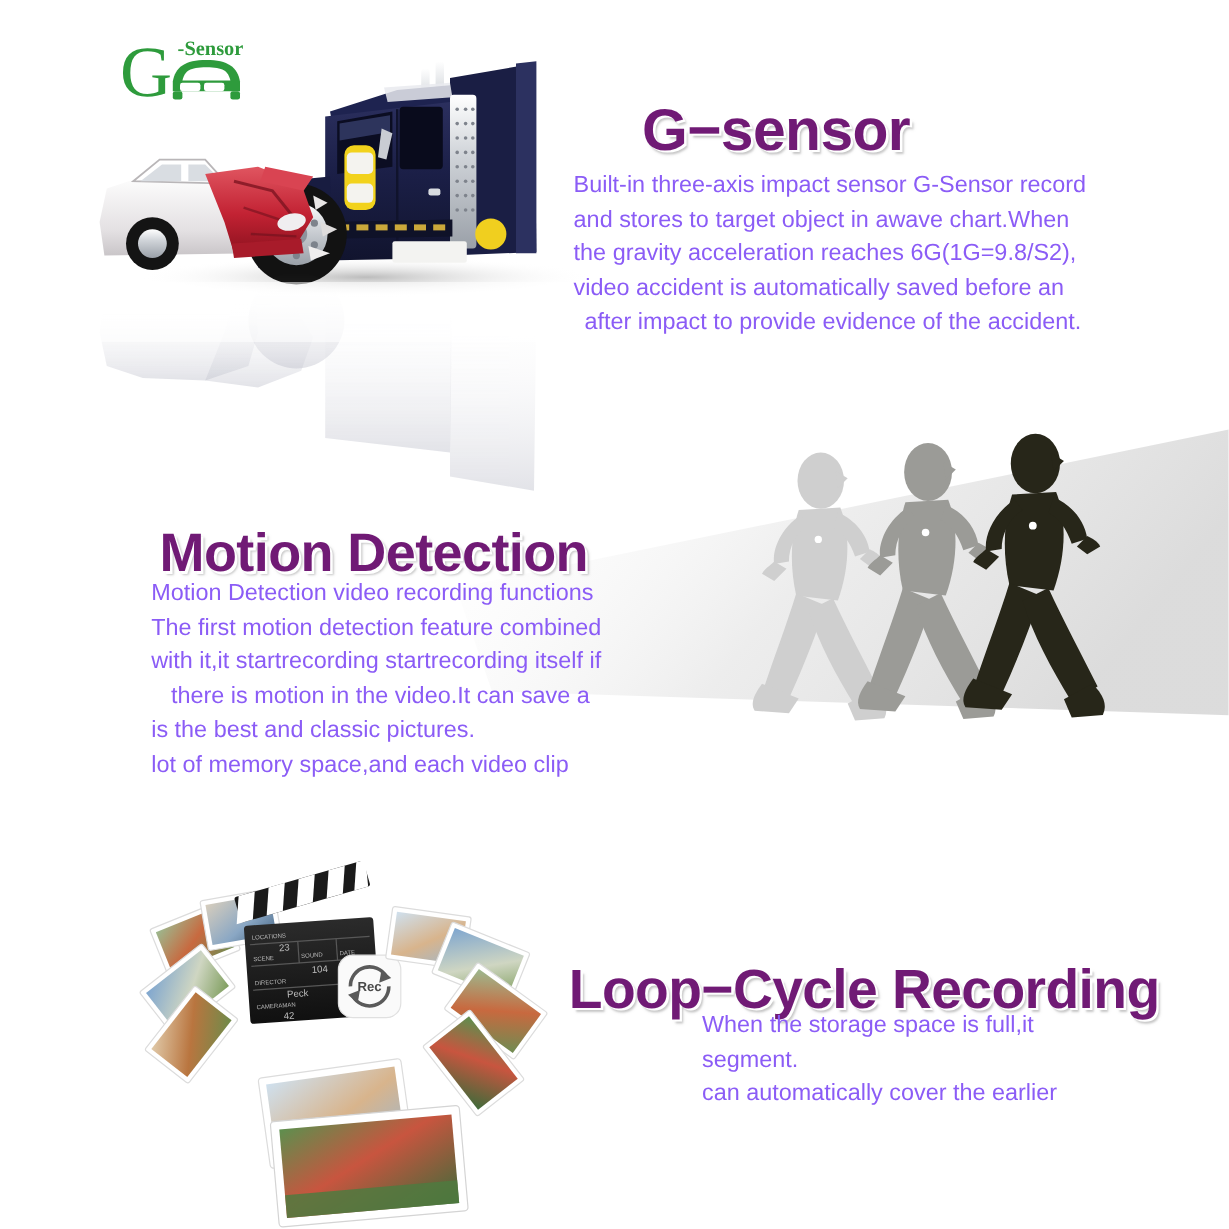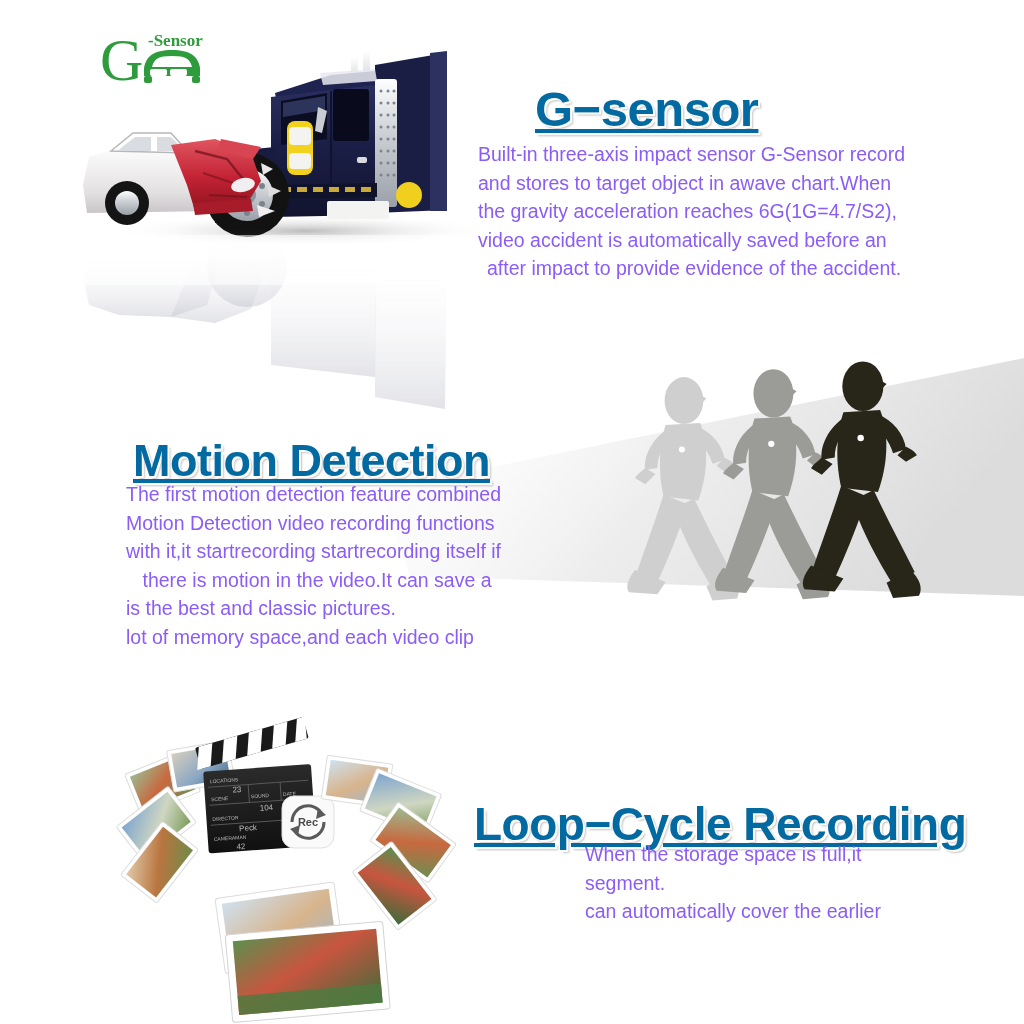--- a/index.html
+++ b/index.html
@@ -20,28 +20,27 @@
     width: 1024px;
     height: 1024px;
     background: #ffffff;
     overflow: hidden;
   }
 
   
   .feature-title {
     font-family: "Liberation Sans", sans-serif;
     font-weight: bold;
-    color: #0369a1;
+    color: #701a75;
     letter-spacing: -0.5px;
     white-space: nowrap;
     text-shadow:
        2px 2px 0 #ffffff,
        3px 3px 2px rgba(150,150,150,0.55);
     line-height: 1;
-    text-decoration: underline;
   }
   .feature-body {
     font-family: "Liberation Sans", sans-serif;
     color: #8b5cf6;
     font-size: 19.5px;
     line-height: 28.5px;
     white-space: nowrap;
   }
   .feature-body div { white-space: nowrap; }
 
@@ -257,21 +256,21 @@
           <rect x="92" y="52" width="8" height="7" rx="2"></rect>
         </g>
       </svg>
     </div>
 
     <h1 id="gsensor-heading" class="feature-title">G−sensor</h1>
 
     <div id="gsensor-text" class="feature-body">
       <div>Built-in three-axis impact sensor G-Sensor record</div>
       <div>and stores to target object in awave chart.When</div>
-      <div>the gravity acceleration reaches 6G(1G=4.7/S2),</div>
+      <div>the gravity acceleration reaches 6G(1G=9.8/S2),</div>
       <div>video accident is automatically saved before an</div>
       <div class="ln-last">after impact to provide evidence of the accident.</div>
     </div>
   </div>
 
   <div id="section-motion">
 
     <div id="motion-beam">
       <svg viewBox="0 0 644 290" width="644" height="290">
         <defs>
@@ -334,22 +333,22 @@
             <path d="M58 124 C70 150 84 176 96 200 L76 212 C60 186 46 160 38 134 Z"></path>
             <path d="M92 198 C100 206 104 214 100 222 L76 224 L70 210 Z"></path>
           </g>
         </g>
       </svg>
     </div>
 
     <h1 id="motion-heading" class="feature-title">Motion Detection</h1>
 
     <div id="motion-text" class="feature-body">
+      <div>Motion Detection video recording functions</div>
       <div>The first motion detection feature combined</div>
-      <div>Motion Detection video recording functions</div>
       <div>with it,it startrecording startrecording itself if</div>
       <div class="ln-indent">there is motion in the video.It can save a</div>
       <div>is the best and classic pictures.</div>
       <div>lot of memory space,and each video clip</div>
     </div>
   </div>
 
   <div id="section-loop">
 
     <div id="loop-collage">

